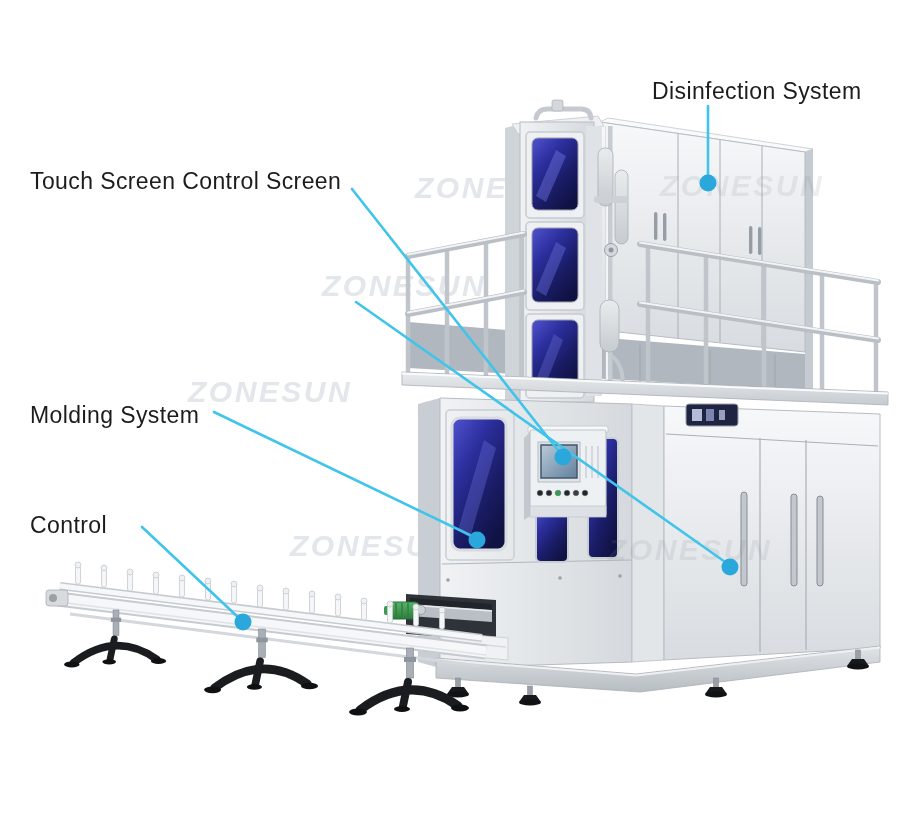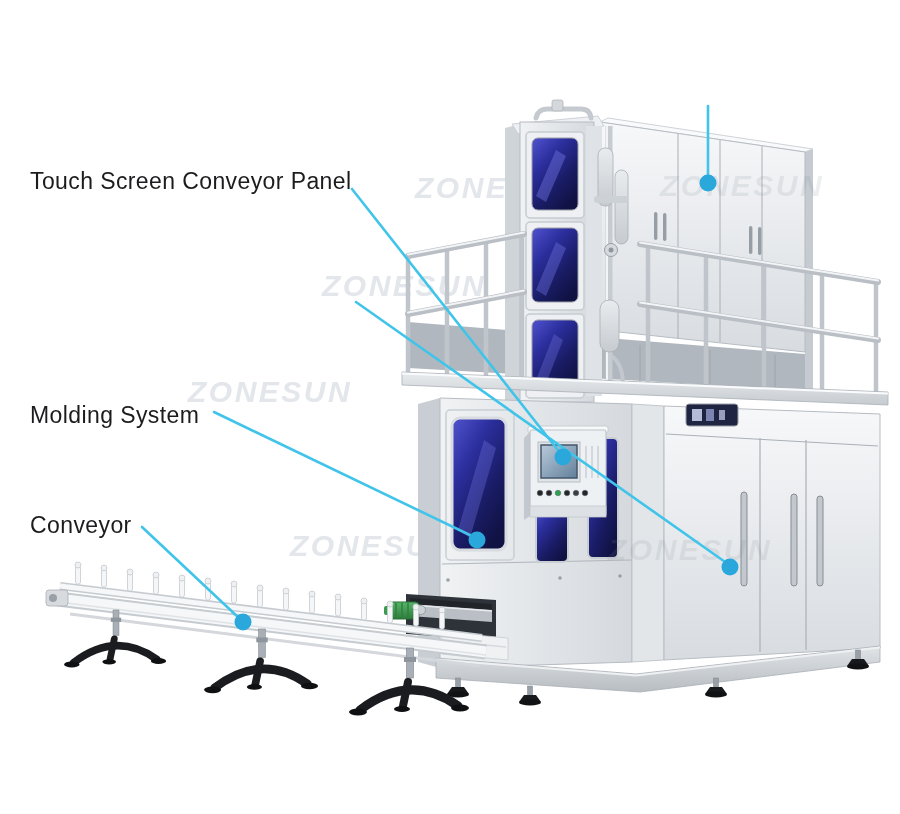--- a/index.html
+++ b/index.html
@@ -315,17 +315,18 @@
   </g>
   <g fill="#2aa7db">
     <circle cx="708" cy="183" r="8.5"></circle>
     <circle cx="563" cy="457" r="8.5"></circle>
     <circle cx="730" cy="567" r="8.5"></circle>
     <circle cx="477" cy="540" r="8.5"></circle>
     <circle cx="243" cy="622" r="8.5"></circle>
   </g>
 </svg>
 
-<div class="label lbl-touch">Touch Screen Conveyor Panel</div>
+<div class="label lbl-disinfection">Disinfection System</div>
+<div class="label lbl-touch">Touch Screen Control Screen</div>
 <div class="label lbl-molding">Molding System</div>
-<div class="label lbl-conveyor">Conveyor</div>
+<div class="label lbl-conveyor">Control</div>
 
 </div>
 
 </body></html>

